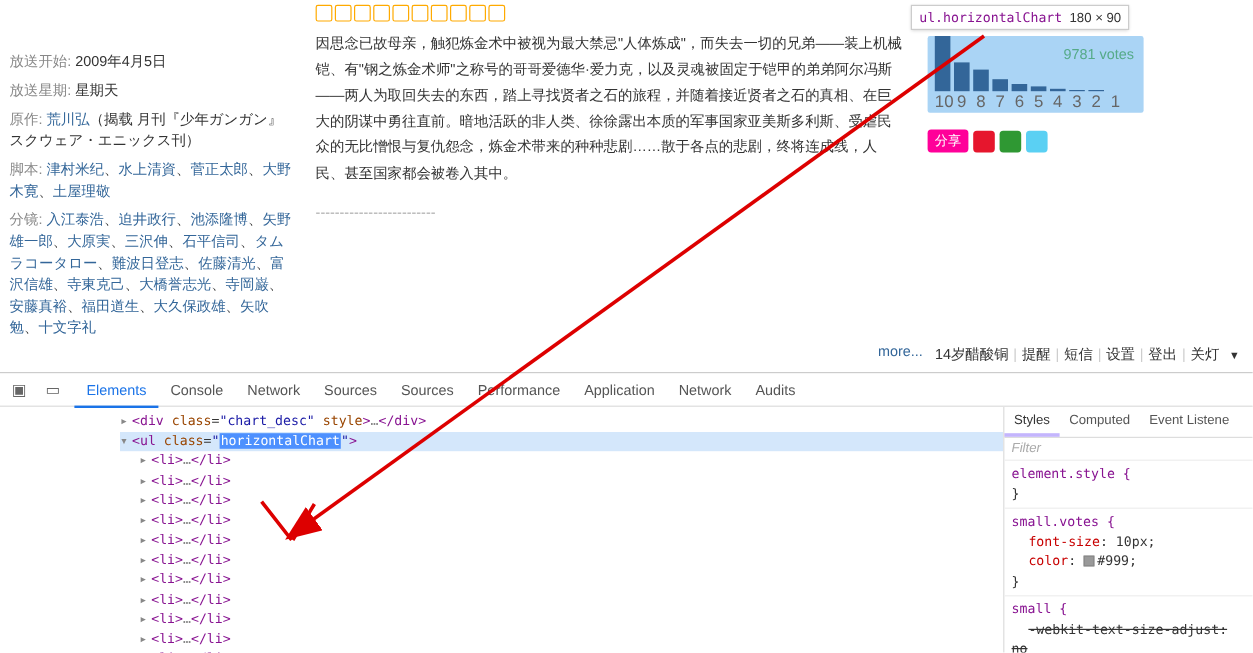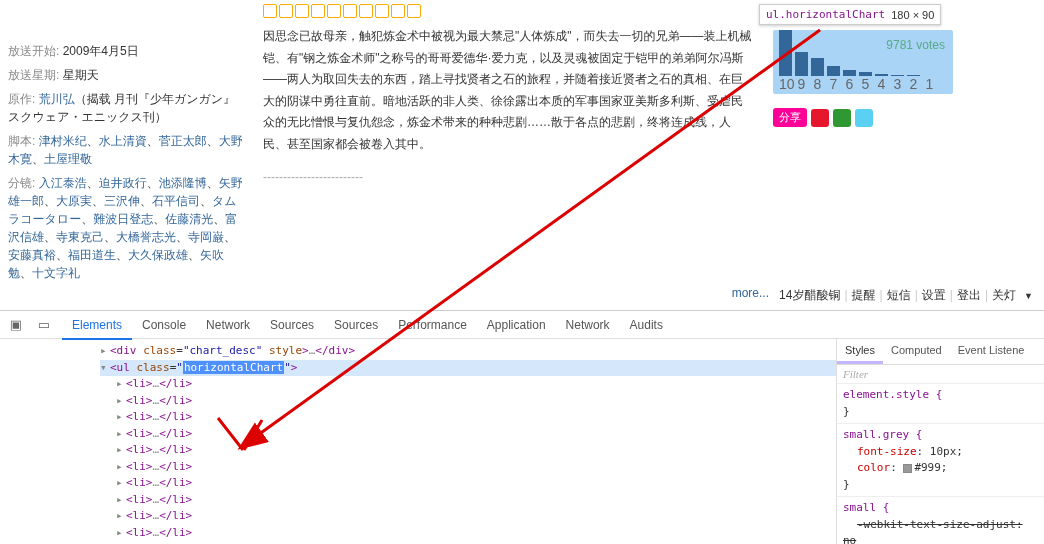--- a/index.html
+++ b/index.html
@@ -53,21 +53,21 @@
 .caret { color: #888; display: inline-block; width: 10px; }
 .tag { color: #881391; }
 .attr { color: #994500; }
 .val { color: #1a1aa6; }
 .ellip { color: #888; }
 .hl { background: #4d90fe; color: #fff; padding: 0 1px; }
 .dt-styles { width: 208px; border-left: 1px solid #ddd; font-size: 11px; display: flex; flex-direction: column; }
 .st-tabs { display: flex; border-bottom: 1px solid #ddd; }
 .st-tab { padding: 5px 8px; color: #555; cursor: pointer; }
 .st-tab.active { color: #333; border-bottom: 3px solid #c4b5fd; }
-.st-filter { border-bottom: 1px solid #eee; padding: 3px 6px; color: #aaa; font-style: italic; font-family: Liberation Serif, serif; }
+.st-filter { border-bottom: 1px solid #eee; padding: 3px 6px; color: #aaa; font-style: italic; }
 .st-rule { padding: 3px 6px; font-family: Menlo, Consolas, monospace; line-height: 1.5; border-bottom: 1px solid #eee; }
 .sel-css { color: #881391; margin-top: 36px; }
 .prop { margin-left: 14px; }
 .prop-n { color: #c80000; }
 .prop-v { color: #333; }
 .strike { text-decoration: line-through; }
 .swatch { display: inline-block; width: 9px; height: 9px; background: #999; border: 1px solid #888; vertical-align: middle; margin-right: 2px; }
 
 
 svg.arrow { position: absolute; top: 0; left: 0; pointer-events: none; z-index: 50; }
@@ -171,21 +171,21 @@
     </div>
     <div class="dt-styles">
       <div class="st-tabs" id="st-tabs">
           <span class="st-tab active">Styles</span>
           <span class="st-tab">Computed</span>
           <span class="st-tab">Event Listene</span>
         </div>
       <div class="st-filter">Filter</div>
       <div class="st-rule"><span class="sel-css">element.style {</span><br>}</div>
       <div class="st-rule">
-        <span class="sel-css">small.grey {</span><br>
+        <span class="sel-css">small.votes {</span><br>
         <span class="prop"><span class="prop-n">font-size</span><span class="prop-v">: 10px;</span></span><br>
         <span class="prop"><span class="prop-n">color</span><span class="prop-v">: <span class="swatch"></span>#999;</span></span><br>}
       </div>
       <div class="st-rule">
         <span class="sel-css">small {</span><br>
         <span class="prop strike">-webkit-text-size-adjust: no</span><br>
         
       </div>
     </div>
   </div>

